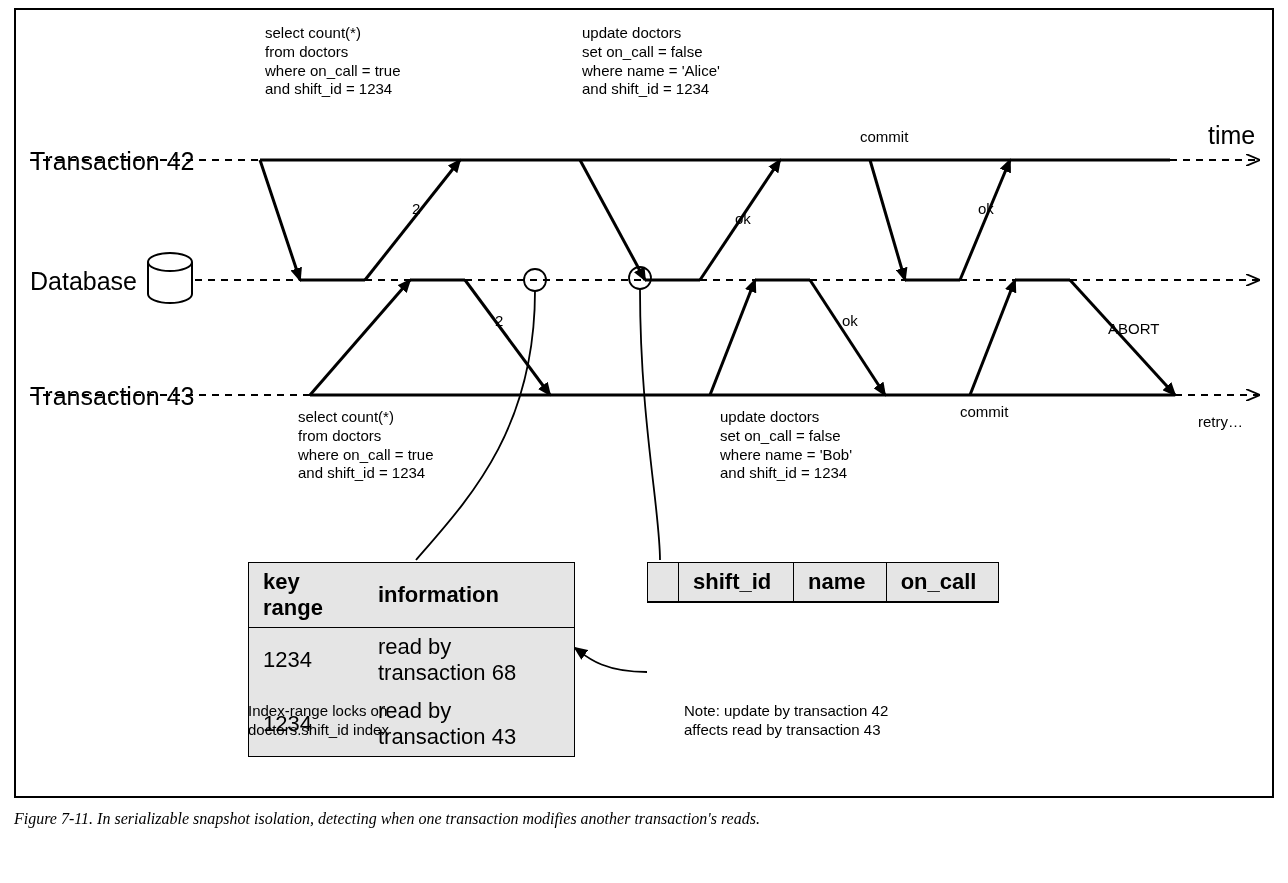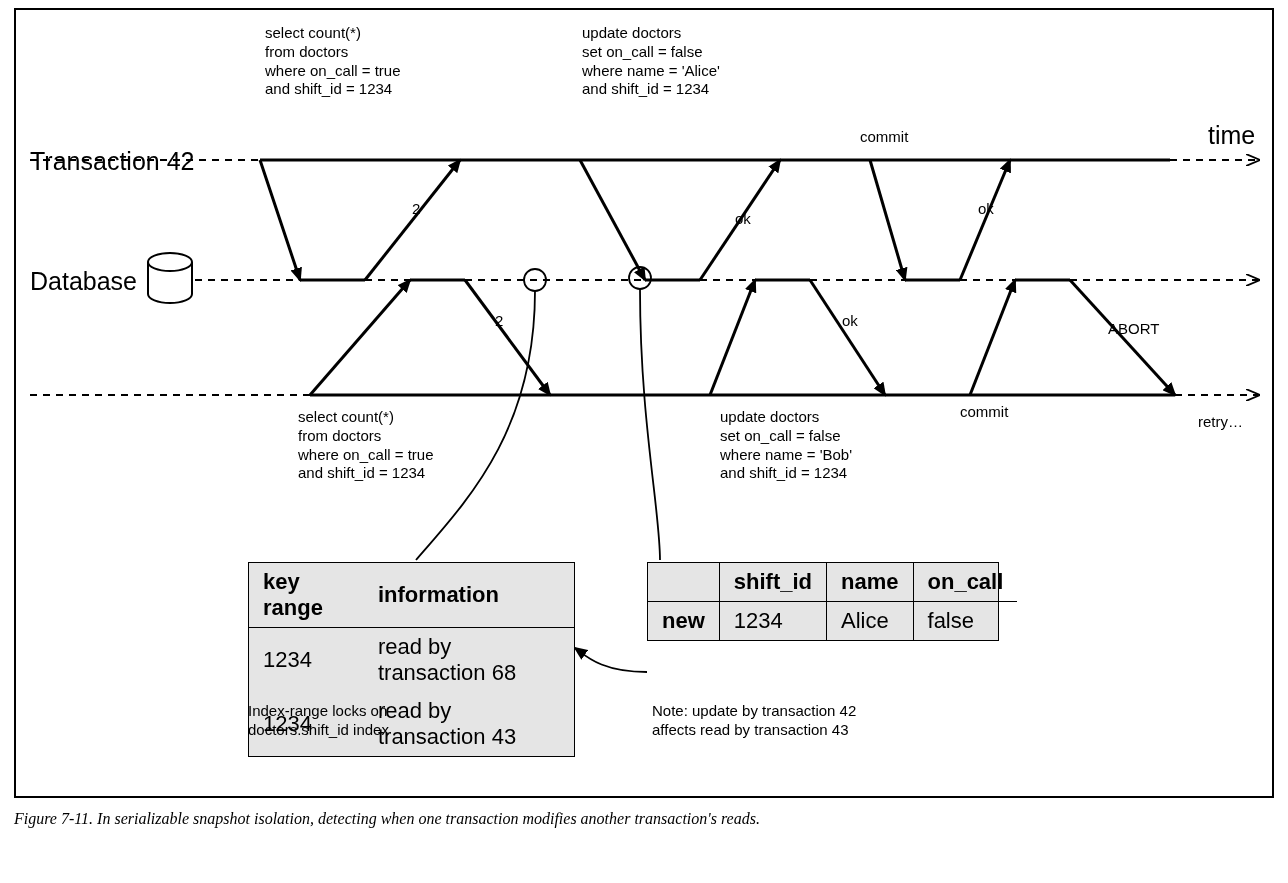--- a/index.html
+++ b/index.html
@@ -85,20 +85,21 @@
   <circle cx="640" cy="278" r="11" fill="none" stroke="#000" stroke-width="1.8"></circle>
 
   <path d="M535,291 C535,430 468,500 416,560" fill="none" stroke="#000" stroke-width="1.8"></path>
   <path d="M640,289 C640,420 660,510 660,560" fill="none" stroke="#000" stroke-width="1.8"></path>
 
   <path d="M647,672 C600,672 585,655 575,648" fill="none" stroke="#000" stroke-width="1.8" marker-end="url(#ah)"></path>
 </svg>
 
 <div class="txt big" style="left:30px;top:146px">Transaction 42</div>
 <div class="txt big" style="left:30px;top:266px">Database</div>
+<div class="txt big" style="left:30px;top:381px">Transaction 43</div>
 <div class="txt big" style="left:1208px;top:120px">time</div>
 
 <div class="txt" style="left:265px;top:24px">select count(*)
 from doctors
 where on_call = true
 and shift_id = 1234</div>
 <div class="txt" style="left:582px;top:24px">update doctors
 set on_call = false
 where name = 'Alice'
 and shift_id = 1234</div>
@@ -149,27 +150,21 @@
   <table>
     <thead>
           <tr>
       <th></th>
       <th>shift_id</th>
       <th>name</th>
       <th>on_call</th>
     </tr>
         </thead>
     <tbody>
-      <tr>
-        <td class="b">new</td>
-        <td>1234</td>
-        <td>Alice</td>
-        <td>false</td>
-      </tr>
     </tbody>
   </table>
 </div>
-<div class="txt" style="left:652px;top:702px">Note: update by transaction 42
+<div class="txt" style="left:684px;top:702px">Note: update by transaction 42
 affects read by transaction 43</div>
 
 <div class="ital" style="position:absolute;left:14px;top:808px;width:1260px;white-space:normal">Figure 7-11. In serializable snapshot isolation, detecting when one transaction modifies another transaction's reads.</div>
 
 </div>
 
 </body></html>

